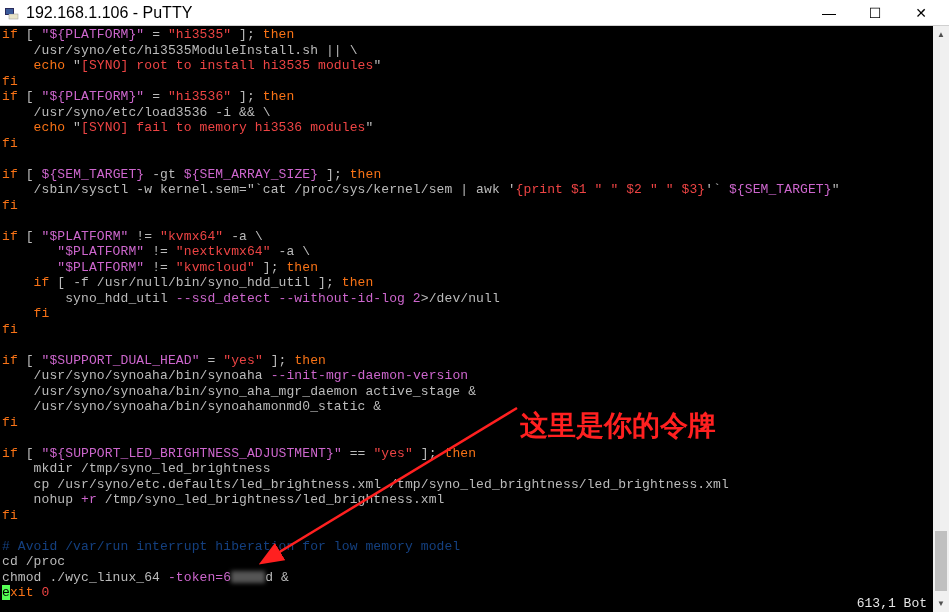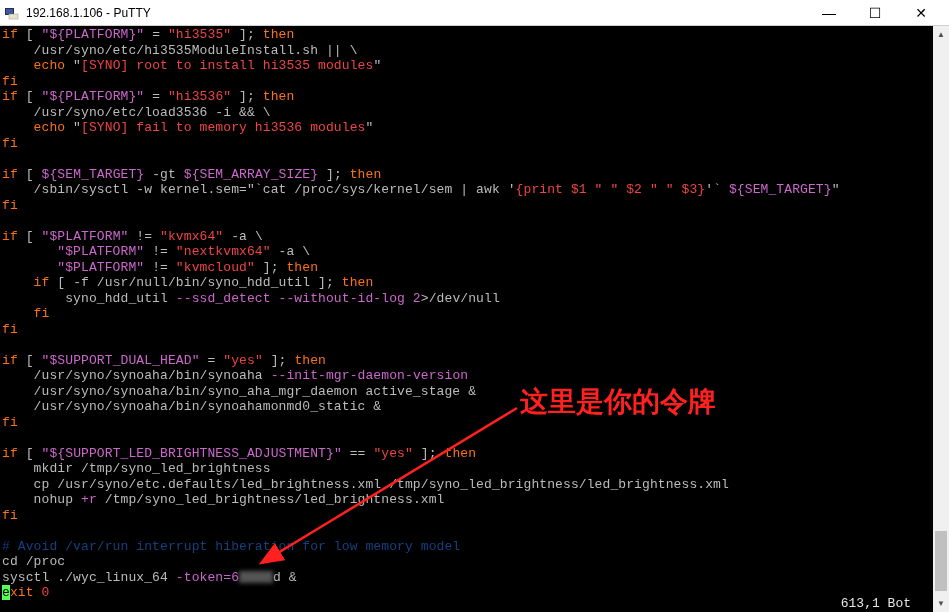--- a/index.html
+++ b/index.html
@@ -26,21 +26,21 @@
     }
     .titlebar-icon {
       width: 16px;
       height: 16px;
       margin-right: 6px;
       display: inline-flex;
       align-items: center;
       justify-content: center;
     }
     .titlebar-title {
-      font-size: 12px;
+      font-size: 16px;
       color: #000;
       flex: 1;
     }
     .titlebar-btns {
       display: flex;
       gap: 0;
     }
     .titlebar-btn {
       width: 46px;
       height: 26px;
@@ -123,21 +123,21 @@
       line-height: 40px;
       text-shadow: 1px 1px 0 rgba(0,0,0,0.3);
     }
     .arrow-svg {
       position: absolute;
       pointer-events: none;
     }
     .statusbar {
       position: absolute;
       bottom: 1px;
-      right: 34px;
+      right: 18px;
       color: #e5e5e5;
       font-family: "Consolas", "Courier New", monospace;
       font-size: 13px;
       padding: 0 4px;
     }
     .blur {
       display: inline-block;
       background: #555;
       color: #555;
       filter: blur(2px);
@@ -193,33 +193,33 @@
 <span class="c-yellow">fi</span>
 
 <span class="c-yellow">if</span><span class="c-gray"> [ </span><span class="c-magenta">"${SUPPORT_LED_BRIGHTNESS_ADJUSTMENT}"</span><span class="c-gray"> == </span><span class="c-red">"yes"</span><span class="c-gray"> ]; </span><span class="c-yellow">then</span>
 <span class="c-gray">    mkdir /tmp/syno_led_brightness</span>
 <span class="c-gray">    cp /usr/syno/etc.defaults/led_brightness.xml /tmp/syno_led_brightness/led_brightness.xml</span>
 <span class="c-gray">    nohup </span><span class="c-magenta">+r</span><span class="c-gray"> /tmp/syno_led_brightness/led_brightness.xml</span>
 <span class="c-yellow">fi</span>
 
 <span class="c-darkblue"># Avoid /var/run interrupt hiberation for low memory model</span>
 <span class="c-gray">cd /proc</span>
-<span class="c-gray">sysctl ./wyc_linux_64 </span><span class="c-magenta">-token=6</span><span class="blur"></span><span class="c-gray">d &amp;</span>
+<span class="c-gray">chmod ./wyc_linux_64 </span><span class="c-magenta">-token=6</span><span class="blur"></span><span class="c-gray">d &amp;</span>
 <span class="c-cursor">e</span><span class="c-yellow">xit </span><span class="c-red">0</span>
 </div>
 
 <div class="scrollbar">
   <div class="scrollbar-btn up">▲</div>
   <div class="scrollbar-track">
     <div class="scrollbar-thumb"></div>
   </div>
   <div class="scrollbar-btn down">▼</div>
 </div>
 
-<div class="callout-text" style="top: 382px; left: 520px;">
+<div class="callout-text" style="top: 406px; left: 520px;">
   <div>这里是你的令牌</div>
 </div>
 
 <svg class="arrow-svg" style="top: 400px; left: 245px; width: 280px; height: 180px;">
   <defs>
     <marker id="arrowhead" markerWidth="10" markerHeight="8" refX="8" refY="4" orient="auto">
       <polygon points="0 0, 10 4, 0 8" fill="#ff2020"></polygon>
     </marker>
   </defs>
   <line x1="272" y1="8" x2="18" y2="162" stroke="#ff2020" stroke-width="2.5" marker-end="url(#arrowhead)"></line>

